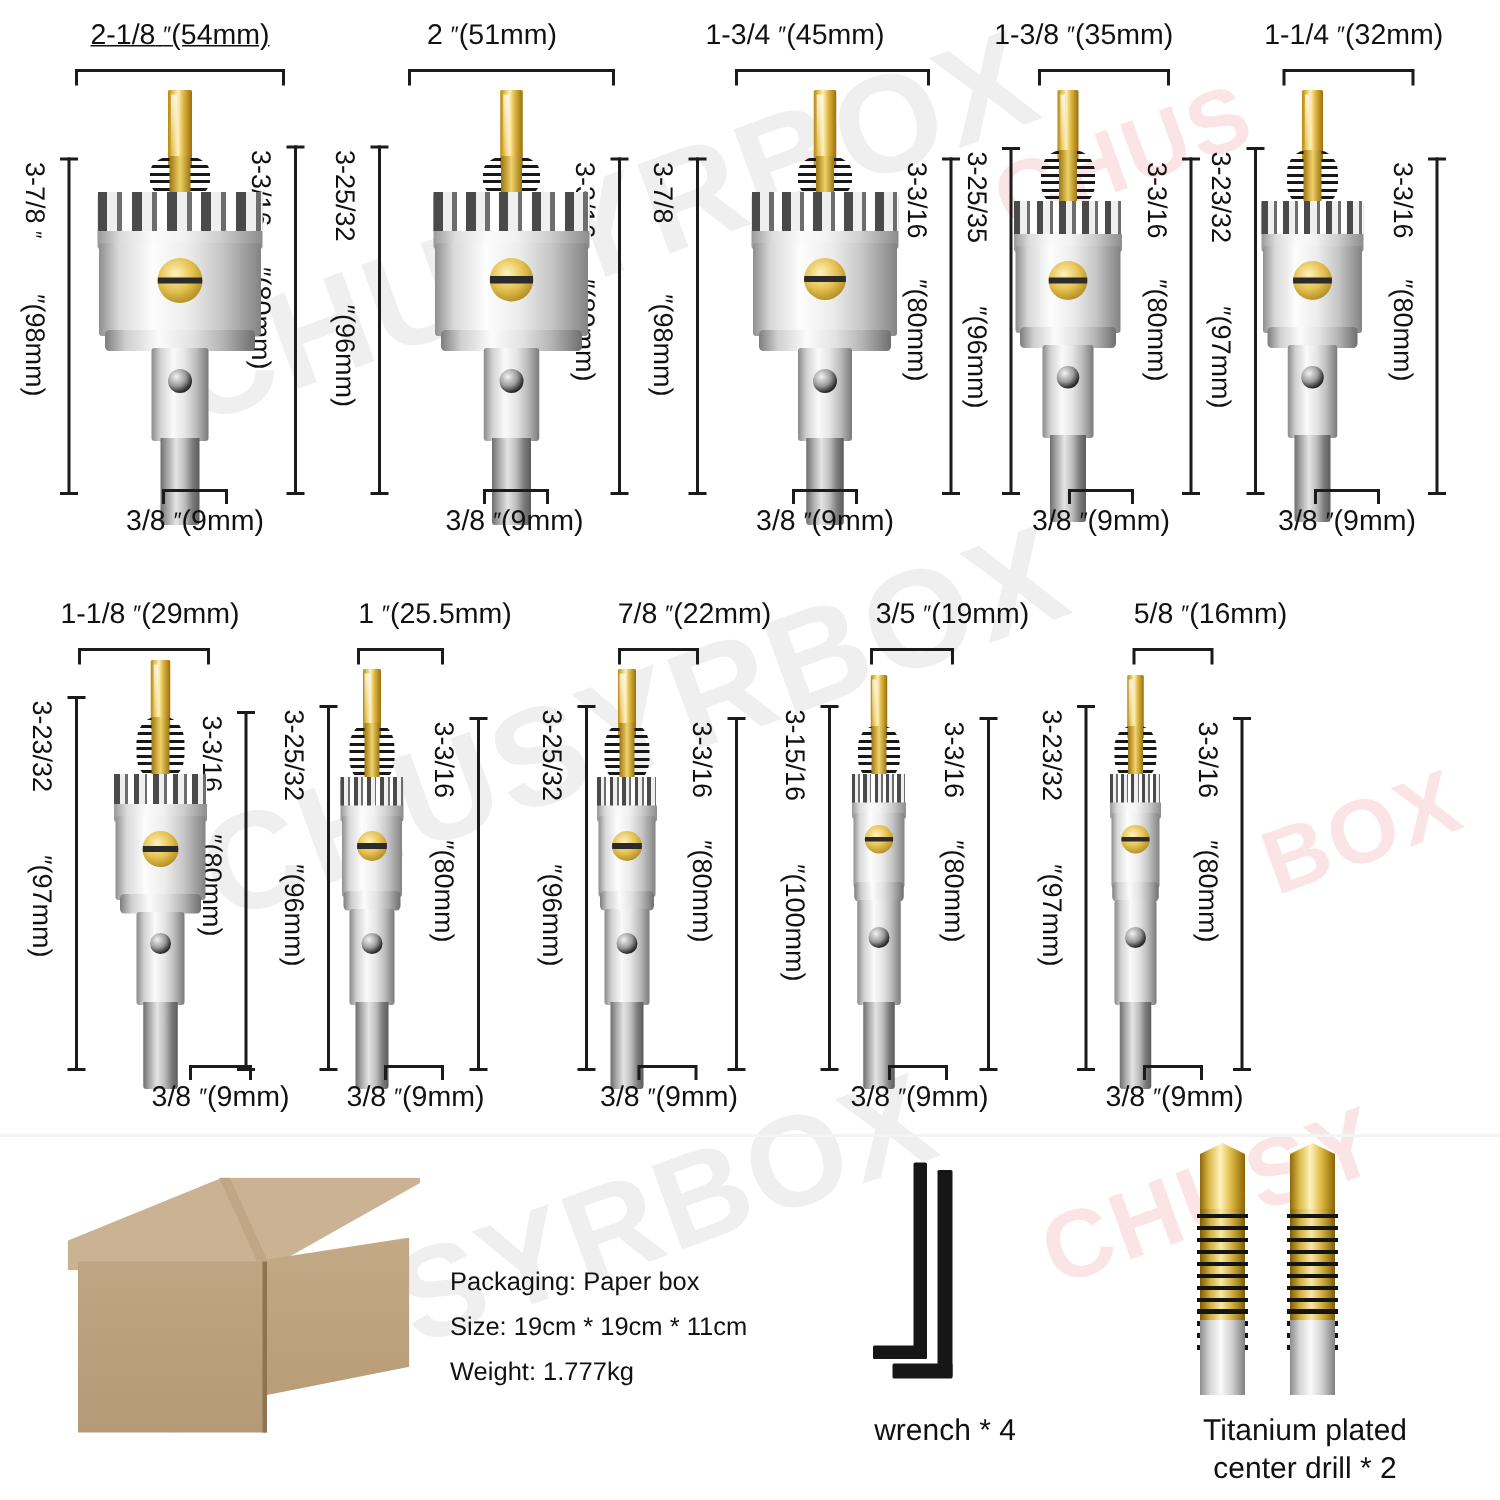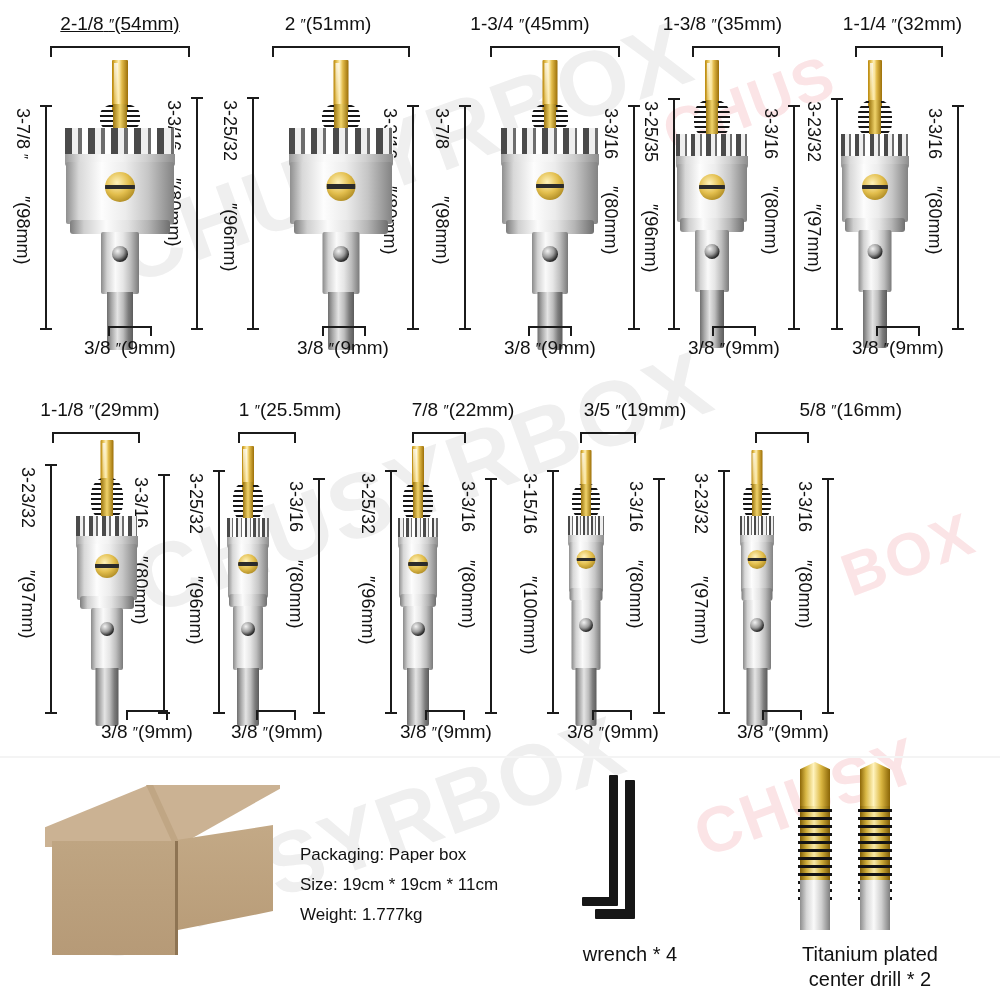--- a/index.html
+++ b/index.html
@@ -347,21 +347,21 @@
     <span class="qt">″</span><span>(22mm)</span>
   </div>
   <div class="hbar" style="left:412px;top:432px;width:54px;"></div>
 
   <div class="cap-top" style="left:540px;top:400px;width:190px;">
     <span>3/5</span>
     <span class="qt">″</span><span>(19mm)</span>
   </div>
   <div class="hbar" style="left:580px;top:432px;width:56px;"></div>
 
-  <div class="cap-top" style="left:712px;top:400px;width:190px;text-align:right;">
+  <div class="cap-top" style="left:712px;top:400px;width:190px;">
     <span>5/8</span>
     <span class="qt">″</span><span>(16mm)</span>
   </div>
   <div class="hbar" style="left:755px;top:432px;width:54px;"></div>
 
   <div class="vline" style="left:50px;top:464px;height:250px;"></div>
   <div class="vlab" style="left:37px;top:467px;">
     <span>3-23/32</span>
   </div>
   <div class="vlab" style="left:37px;top:570px;">

